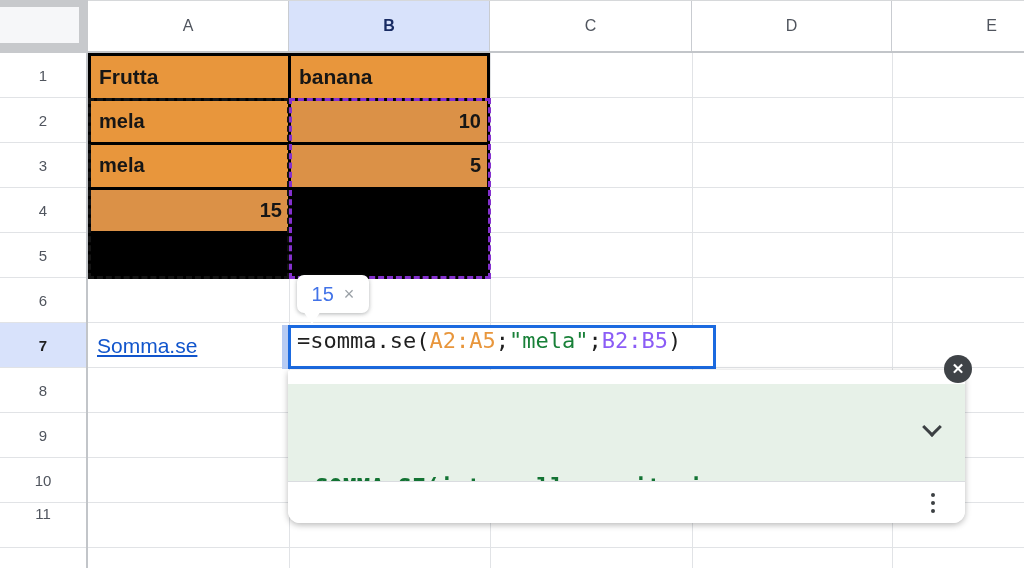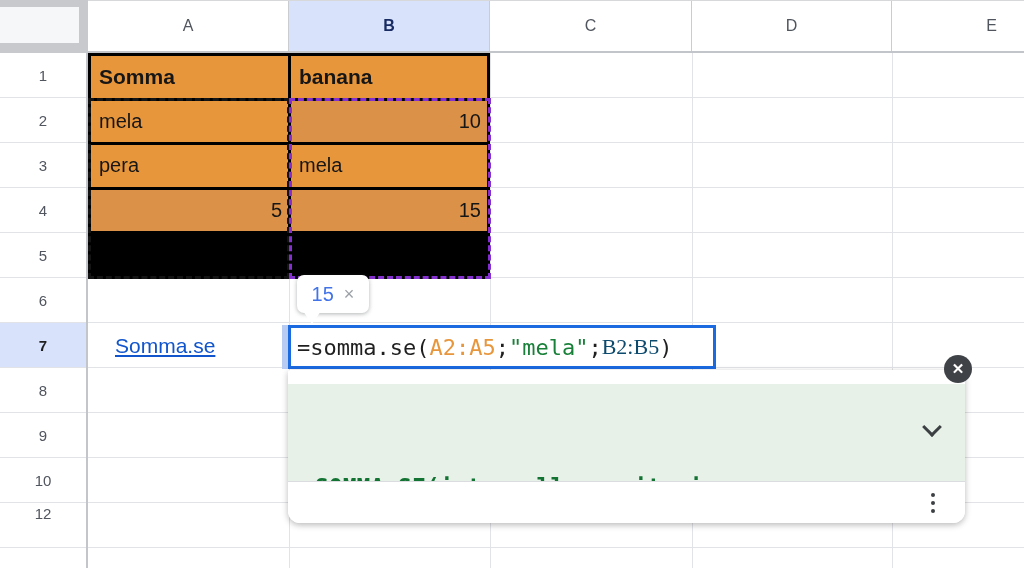--- a/index.html
+++ b/index.html
@@ -33,38 +33,38 @@
       linear-gradient(#e1e3e6,#e1e3e6) 604px 0 / 1px 100% no-repeat,
       linear-gradient(#e1e3e6,#e1e3e6) 804px 0 / 1px 100% no-repeat,
       repeating-linear-gradient(to bottom, transparent 0 44px, #e1e3e6 44px 45px);
   }
 
   
   .fruit-table { position: absolute; left: 88px; top: 53px; width: 402px; height: 226px;
                  background: #000; padding: 3px; display: grid; z-index: 2;
                  grid-template-columns: 197px 1fr; grid-template-rows: repeat(5, 1fr); gap: 3px; }
   .fc { background: #e8963c; color: #161616; font-size: 20px; display: flex; align-items: center;
-        padding: 0 8px; overflow: hidden; }
+        padding: 0 8px; overflow: hidden; font-weight: bold; }
   .fc.head { font-weight: bold; font-size: 21px; }
   .fc.num { justify-content: flex-end; background: #db9147; padding-right: 6px; }
 
   
   .ants { position: absolute; top: 98px; width: 202px; height: 181px; z-index: 3; pointer-events: none; }
   .ants-a { left: 88px; border: 3px dashed #141414; }
   .ants-b { left: 289px; border: 3px dashed #8430ce; }
 
   
   .link-cell { position: absolute; left: 88px; top: 323px; width: 201px; height: 45px;
-               display: flex; align-items: center; padding-left: 27px; z-index: 2; }
+               display: flex; align-items: center; padding-left: 9px; z-index: 2; }
   .link-cell a { color: #1155cc; text-decoration: underline; font-size: 21px; cursor: pointer; }
   .edit-accent { position: absolute; left: 282px; top: 325px; width: 8px; height: 44px;
                  background: #b7cbf3; z-index: 3; }
   .editbox { position: absolute; left: 288px; top: 325px; width: 428px; height: 44px;
              background: #fff; border: 3px solid #1b6ae0; z-index: 4;
-             display: flex; align-items: center; padding-left: 6px;
+             display: flex; padding-left: 6px;
              font-family: "DejaVu Sans Mono", monospace; font-size: 22px; white-space: pre; }
 
   
   .tooltip { position: absolute; left: 297px; top: 275px; width: 72px; height: 38px; background: #fff;
              border-radius: 7px; box-shadow: 0 1px 4px rgba(60,64,67,.4); z-index: 5;
              display: flex; align-items: center; justify-content: center; gap: 10px; }
   .tooltip .val { color: #4273e8; font-size: 20px; }
   .tooltip .tclose { color: #9aa0a6; font-size: 18px; cursor: pointer; }
   .tooltip-pointer { position: absolute; left: 303px; top: 311px; width: 0; height: 0; z-index: 6;
              border-left: 9px solid transparent; border-right: 9px solid transparent;
@@ -144,59 +144,56 @@
     <div class="rowhead">
         <span>8</span>
       </div>
     <div class="rowhead">
         <span>9</span>
       </div>
     <div class="rowhead">
         <span>10</span>
       </div>
     <div class="rowhead last">
-        <span>12</span>
+        <span>11</span>
       </div>
   </div>
 
   <div class="fruit-table">
     <div class="fc head">
-        <span>Somma</span>
+        <span>Frutta</span>
       </div>
     <div class="fc head">
         <span>banana</span>
       </div>
     <div class="fc">
         <span>mela</span>
       </div>
     <div class="fc num">
         <span>10</span>
       </div>
     <div class="fc">
-        <span>pera</span>
-      </div>
-    <div class="fc">
         <span>mela</span>
       </div>
     <div class="fc num">
         <span>5</span>
       </div>
     <div class="fc num">
         <span>15</span>
       </div>
   </div>
 
   <div class="ants ants-a"></div>
   <div class="ants ants-b"></div>
 
   <div class="link-cell">
     <a>Somma.se</a>
   </div>
   <div class="edit-accent"></div>
-  <div class="editbox"><span style="color: rgb(31, 31, 31);">=somma.se(</span><span style="color: rgb(232, 150, 60);">A2:A5</span><span style="color: rgb(31, 31, 31);">;</span><span style="color: rgb(24, 128, 56);">"mela"</span><span style="color: rgb(31, 31, 31);">;</span><span style="color: #0c4a6e; font-family: Liberation Serif, serif;">B2:B5</span><span style="color: rgb(31, 31, 31);">)</span></div>
+  <div class="editbox"><span style="color: rgb(31, 31, 31);">=somma.se(</span><span style="color: rgb(232, 150, 60);">A2:A5</span><span style="color: rgb(31, 31, 31);">;</span><span style="color: rgb(24, 128, 56);">"mela"</span><span style="color: rgb(31, 31, 31);">;</span><span style="color: #8b5cf6;">B2:B5</span><span style="color: rgb(31, 31, 31);">)</span></div>
 
   <div class="tooltip">
     <span class="val">15</span>
     <span class="tclose">×</span>
   </div>
   <div class="tooltip-pointer"></div>
 
   <div class="popup">
     <div class="popup-green">
       <div class="syntax">

